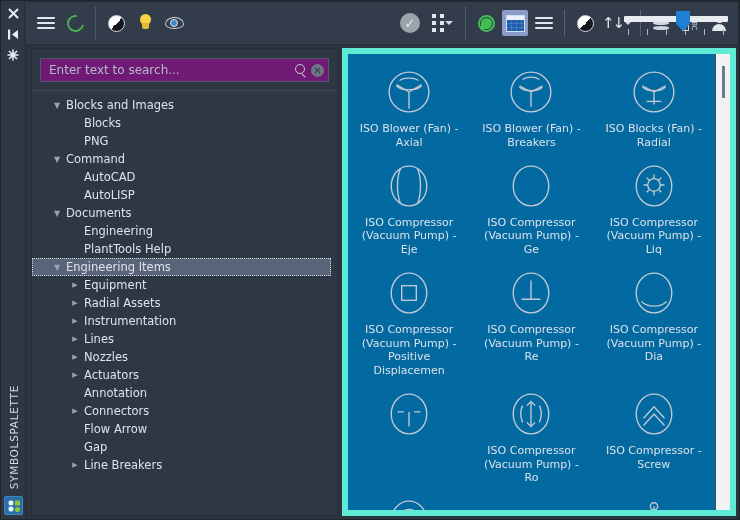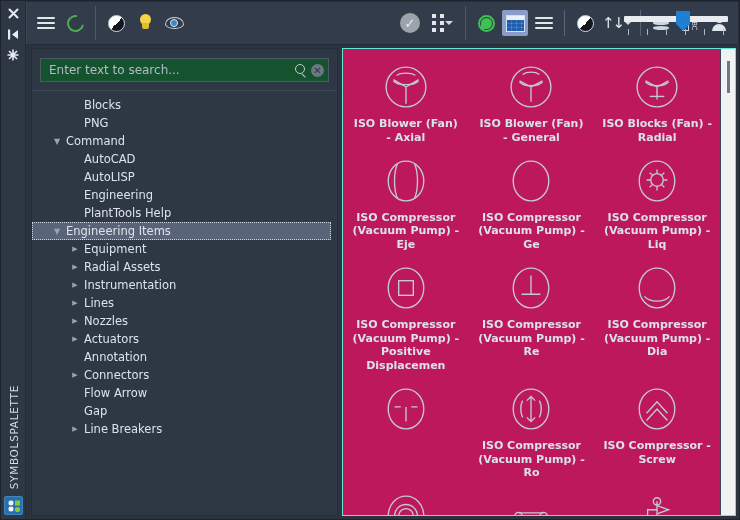--- a/index.html
+++ b/index.html
@@ -231,21 +231,21 @@
     width: 307px; flex: 0 0 307px;
     background: #2e3744;
     border: 1px solid #252d38;
     margin: 3px 0 3px 5px;
     display: flex; flex-direction: column;
     min-height: 0;
   }
   .searchzone { padding: 9px 8px 8px 8px; }
   .searchbox {
     height: 24px;
-    background: #14532d;
+    background: #701a75;
     border: 1px solid #4e5867;
     display: flex; align-items: center;
     padding: 0 4px 0 8px;
     justify-content: center;
   }
   .searchbox .ph {
     flex: 1; font-size: 12px; color: #b2bbc8;
     white-space: nowrap; overflow: hidden;
   }
   .magnifier {
@@ -290,26 +290,25 @@
     color: #9aa3b1; font-size: 8px;
   }
   .tw.down::before { content: "▼"; }
   .tw.right::before { content: "▶"; font-size: 7px; }
   .tnode .lbl { padding-left: 2px; }
   .lvl2x { padding-left: 36px; }
 
   
   .symbolpanel {
     flex: 1; position: relative;
-    background: #be185d;
-    border: 1px solid #5eead4;
+    background: #0369a1;
+    border: 6px solid #5eead4;
     margin: 3px 3px 3px 4px;
     display: flex; min-width: 0;
     overflow: hidden;
-    font-weight: bold;
   }
   .symgrid {
     flex: 1;
     display: grid;
     grid-template-columns: repeat(3, 1fr);
     align-content: start;
     padding: 6px 0 0 0;
     min-width: 0;
   }
   .symcell {
@@ -510,39 +509,47 @@
       <div class="treepanel">
         <div class="searchzone">
           <div class="searchbox">
             <span class="ph">Enter text to search...</span>
             <span class="magnifier"></span>
             <span class="clearbtn">✕</span>
           </div>
         </div>
         <div class="treediv"></div>
         <div class="tree" id="tree">
+            <div class="tnode">
+              <span class="tw down"></span>
+              <span class="lbl">Blocks and Images</span>
+            </div>
             <div class="tnode lvl2x">
               <span class="tw"></span>
               <span class="lbl">Blocks</span>
             </div>
             <div class="tnode lvl2x">
               <span class="tw"></span>
               <span class="lbl">PNG</span>
             </div>
             <div class="tnode">
               <span class="tw down"></span>
               <span class="lbl">Command</span>
             </div>
             <div class="tnode lvl2x">
               <span class="tw"></span>
               <span class="lbl">AutoCAD</span>
             </div>
             <div class="tnode lvl2x">
               <span class="tw"></span>
               <span class="lbl">AutoLISP</span>
+            </div>
+            <div class="tnode">
+              <span class="tw down"></span>
+              <span class="lbl">Documents</span>
             </div>
             <div class="tnode lvl2x">
               <span class="tw"></span>
               <span class="lbl">Engineering</span>
             </div>
             <div class="tnode lvl2x">
               <span class="tw"></span>
               <span class="lbl">PlantTools Help</span>
             </div>
             <div class="tnode sel">
@@ -611,21 +618,21 @@
             </div>
             <div class="symcell">
               <div class="icon">
                 <svg class="symsvg" width="46" height="46" viewBox="0 0 44 44">
                   <circle cx="22" cy="22" r="19" stroke="#c2c9d4" fill="none" stroke-width="1.3"></circle>
                   <path d="M22 22 L22 36 M22 22 L11 16 M22 22 L33 16" stroke="#c2c9d4" fill="none" stroke-width="1.3"></path>
                   <path d="M11 17 C15 22 29 22 33 17" stroke="#c2c9d4" fill="none" stroke-width="1.3"></path>
                   <path d="M14 10 C18 7 26 7 30 10" stroke="#c2c9d4" fill="none" stroke-width="1.3"></path>
                 </svg>
               </div>
-              <div class="cap">ISO Blower (Fan) - General</div>
+              <div class="cap">ISO Blower (Fan) - Breakers</div>
             </div>
             <div class="symcell">
               <div class="icon">
                 <svg class="symsvg" width="46" height="46" viewBox="0 0 44 44">
                   <circle cx="22" cy="22" r="19" stroke="#c2c9d4" fill="none" stroke-width="1.3"></circle>
                   <path d="M22 22 L22 34 M22 22 L11 16 M22 22 L33 16" stroke="#c2c9d4" fill="none" stroke-width="1.3"></path>
                   <path d="M11 17 C15 22 29 22 33 17" stroke="#c2c9d4" fill="none" stroke-width="1.3"></path>
                   <path d="M15 31 L29 31" stroke="#c2c9d4" fill="none" stroke-width="1.3"></path>
                 </svg>
               </div>

